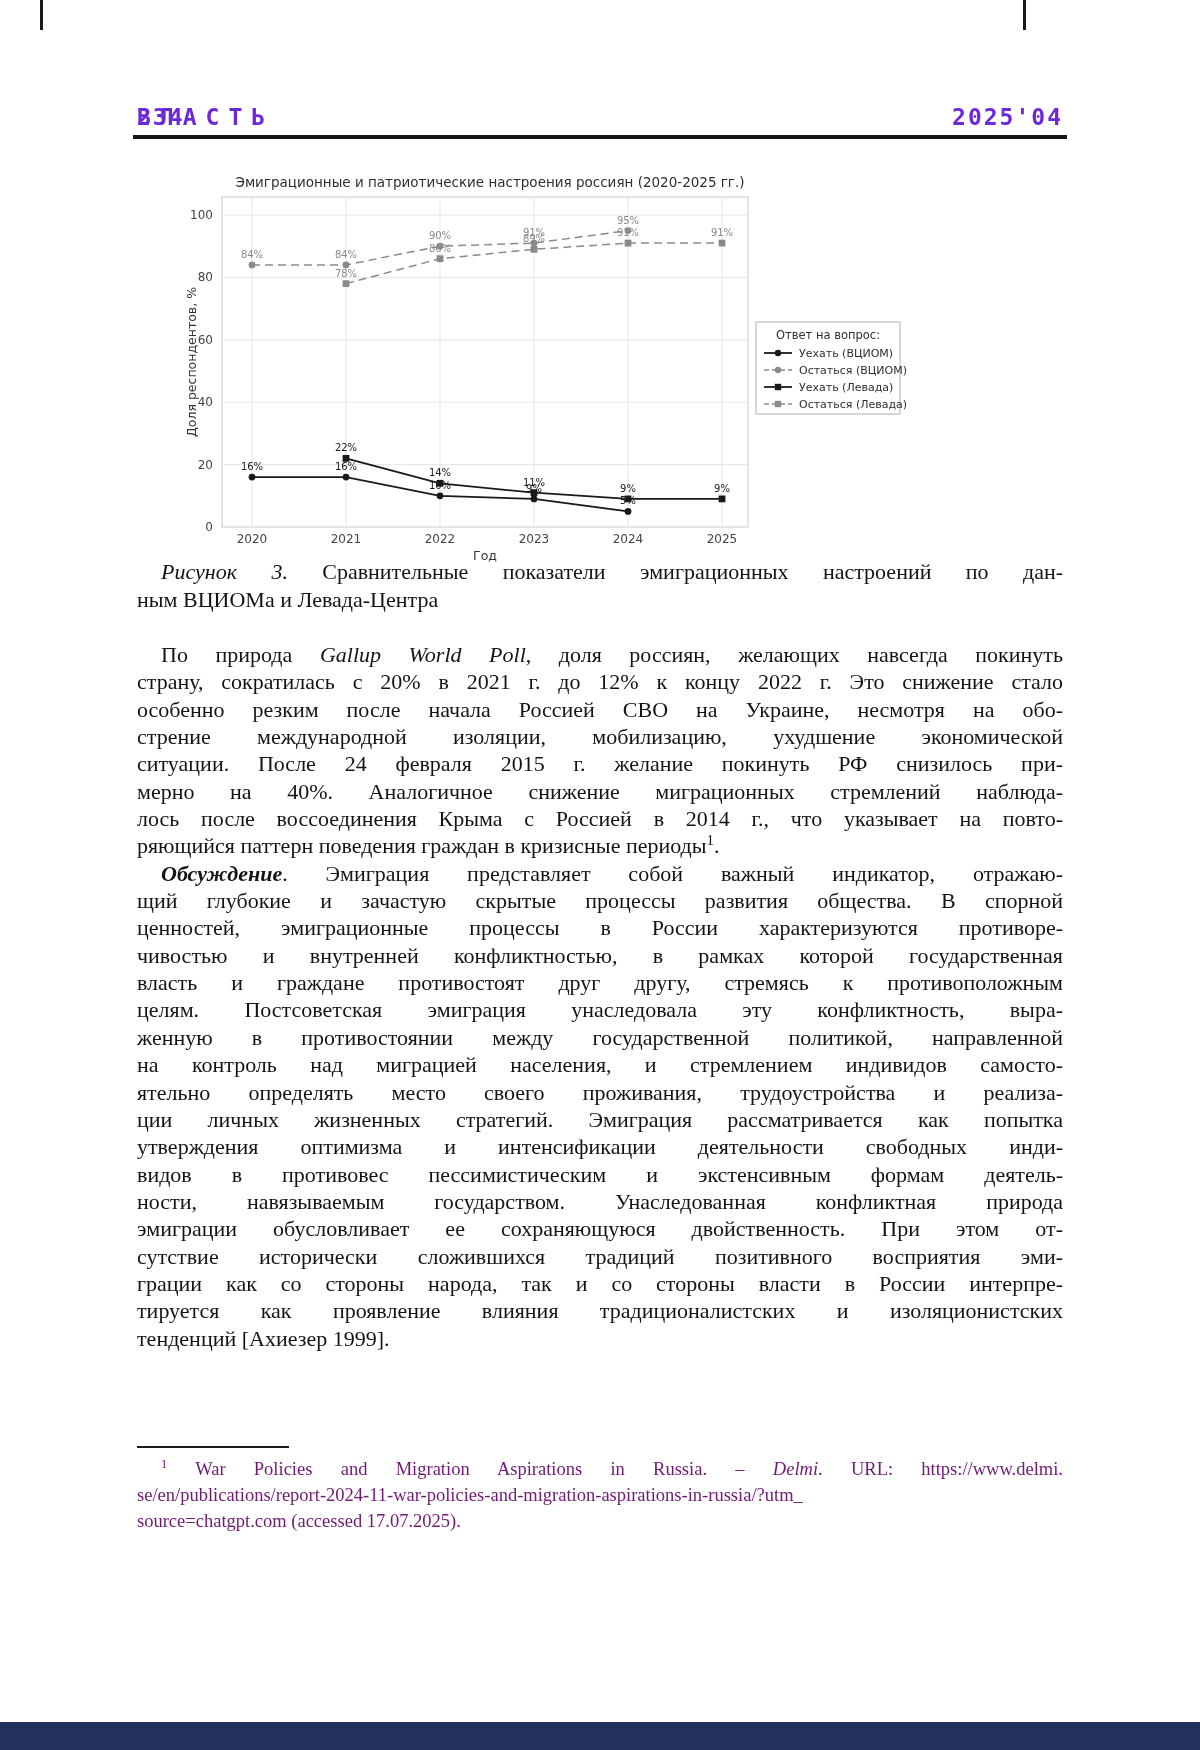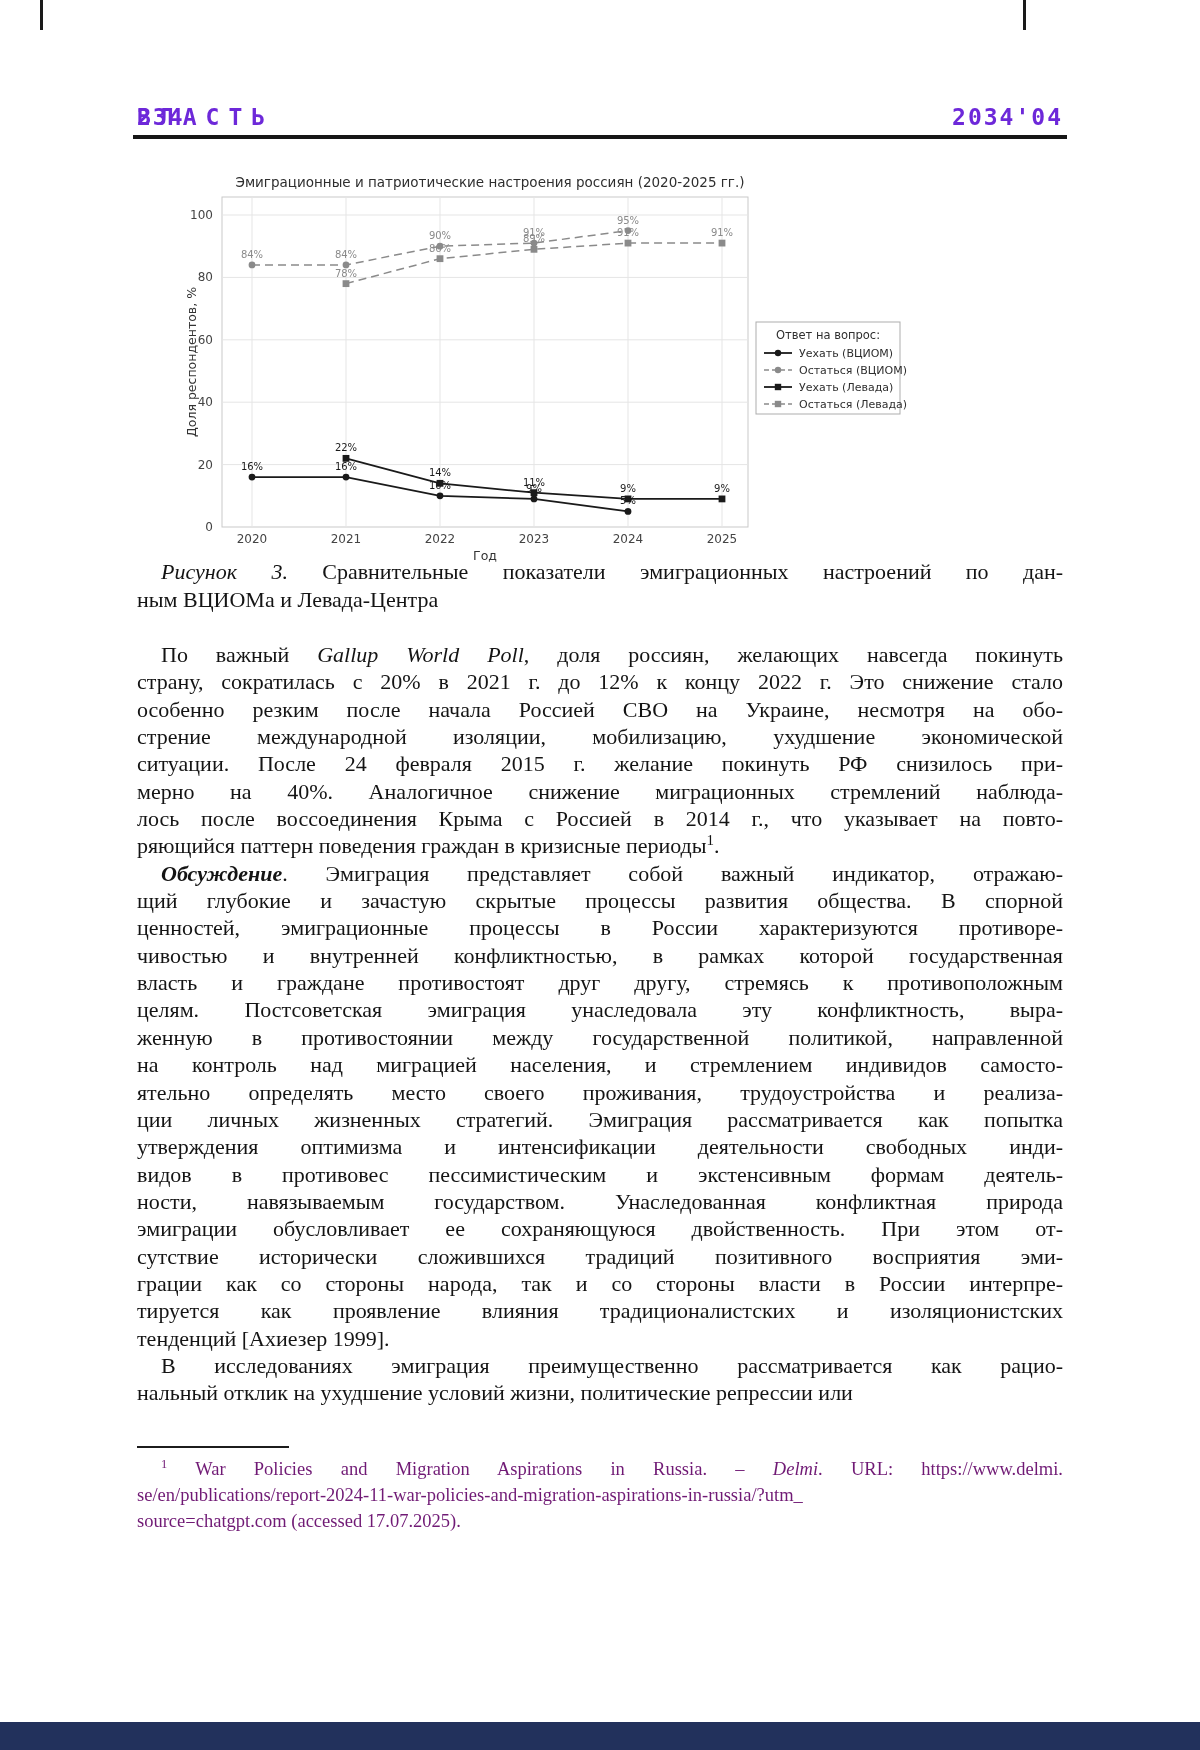--- a/index.html
+++ b/index.html
@@ -42,21 +42,21 @@
 <body>
 
 <div class="page">
 
   <div class="crop-mark crop-left"></div>
   <div class="crop-mark crop-right"></div>
 
   <div class="header">
     <span class="pageno">234</span>
     <span class="jtitle">ВЛАСТЬ</span>
-    <span class="issue">2034'04</span>
+    <span class="issue">2025'04</span>
   </div>
   <div class="header-rule"></div>
 
   <div class="figure">
     <svg id="chart" width="830" height="400" viewBox="0 0 830 400">
         <rect x="39" y="29" width="526" height="330" fill="#ffffff" stroke="#c9c9c9" stroke-width="1"></rect>
         <line x1="69" y1="29" x2="69" y2="359" stroke="#e5e5e5" stroke-width="1"></line>
         <line x1="163" y1="29" x2="163" y2="359" stroke="#e5e5e5" stroke-width="1"></line>
         <line x1="257" y1="29" x2="257" y2="359" stroke="#e5e5e5" stroke-width="1"></line>
         <line x1="351" y1="29" x2="351" y2="359" stroke="#e5e5e5" stroke-width="1"></line>
@@ -153,21 +153,21 @@
       </svg>
   </div>
 
   <div class="caption" id="caption">
       <div class="tline indent"><span class="it">Рисунок 3.</span><span> Сравнительные показатели эмиграционных настроений по дан-</span></div>
       <div class="tline last"><span>ным ВЦИОМа и Левада-Центра</span></div>
     </div>
 
   <div class="body-text" id="body">
       <div>
-        <div class="tline indent"><span>По важный </span><span class="it">Gallup World Poll</span><span>, доля россиян, желающих навсегда покинуть</span></div>
+        <div class="tline indent"><span>По природа </span><span class="it">Gallup World Poll</span><span>, доля россиян, желающих навсегда покинуть</span></div>
         <div class="tline"><span>страну, сократилась с 20% в 2021 г. до 12% к концу 2022 г. Это снижение стало</span></div>
         <div class="tline"><span>особенно резким после начала Россией СВО на Украине, несмотря на обо-</span></div>
         <div class="tline"><span>стрение международной изоляции, мобилизацию, ухудшение экономической</span></div>
         <div class="tline"><span>ситуации. После 24 февраля 2015 г. желание покинуть РФ снизилось при-</span></div>
         <div class="tline"><span>мерно на 40%. Аналогичное снижение миграционных стремлений наблюда-</span></div>
         <div class="tline"><span>лось после воссоединения Крыма с Россией в 2014 г., что указывает на повто-</span></div>
         <div class="tline last"><span>ряющийся паттерн поведения граждан в кризисные периоды</span><sup>1</sup><span>.</span></div>
       </div>
       <div>
         <div class="tline indent"><span class="it bd">Обсуждение</span><span>. Эмиграция представляет собой важный индикатор, отражаю-</span></div>
@@ -182,24 +182,20 @@
         <div class="tline"><span>ции личных жизненных стратегий. Эмиграция рассматривается как попытка</span></div>
         <div class="tline"><span>утверждения оптимизма и интенсификации деятельности свободных инди-</span></div>
         <div class="tline"><span>видов в противовес пессимистическим и экстенсивным формам деятель-</span></div>
         <div class="tline"><span>ности, навязываемым государством. Унаследованная конфликтная природа</span></div>
         <div class="tline"><span>эмиграции обусловливает ее сохраняющуюся двойственность. При этом от-</span></div>
         <div class="tline"><span>сутствие исторически сложившихся традиций позитивного восприятия эми-</span></div>
         <div class="tline"><span>грации как со стороны народа, так и со стороны власти в России интерпре-</span></div>
         <div class="tline"><span>тируется как проявление влияния традиционалистских и изоляционистских</span></div>
         <div class="tline last"><span>тенденций [Ахиезер 1999].</span></div>
       </div>
-      <div>
-        <div class="tline indent"><span>В исследованиях эмиграция преимущественно рассматривается как рацио-</span></div>
-        <div class="tline last"><span>нальный отклик на ухудшение условий жизни, политические репрессии или</span></div>
-      </div>
     </div>
 
   <div class="footnote-rule"></div>
   <div class="footnote" id="footnote">
       <div class="tline indent"><sup>1</sup><span> War Policies and Migration Aspirations in Russia. – </span><span class="it">Delmi</span><span>. URL: https://www.delmi.</span></div>
       <div class="tline"><span>se/en/publications/report-2024-11-war-policies-and-migration-aspirations-in-russia/?utm_</span></div>
       <div class="tline last"><span>source=chatgpt.com (accessed 17.07.2025).</span></div>
     </div>
 
   <div class="footer-bar" id="footerbar" style="background: rgb(34, 49, 92);"></div>

